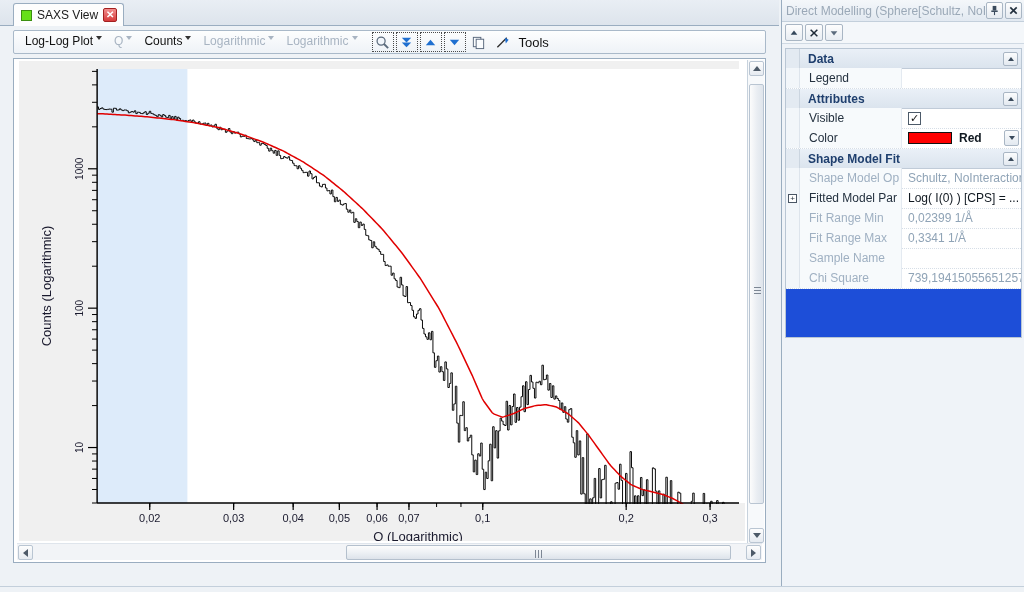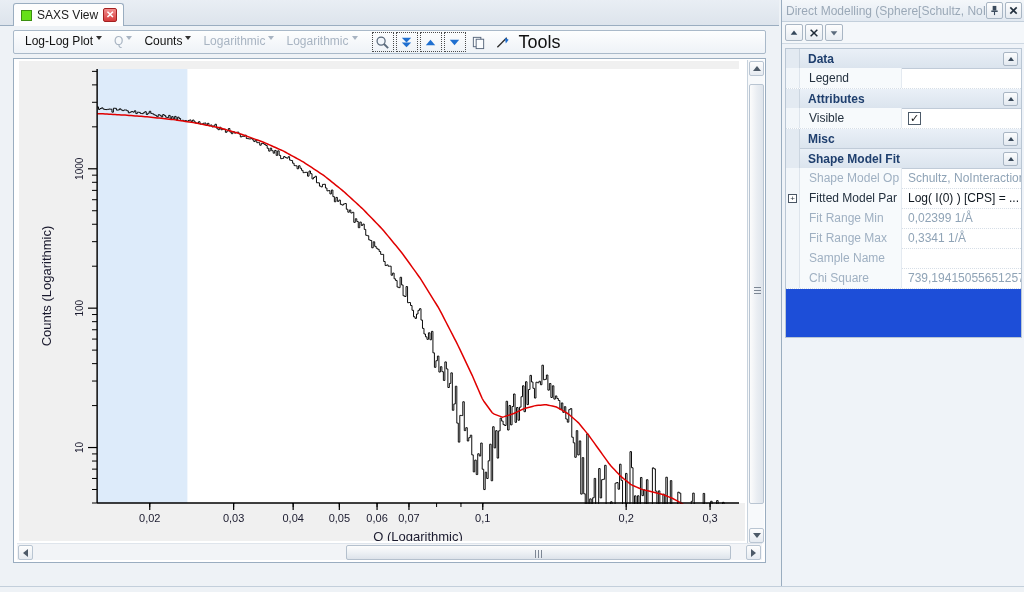--- a/index.html
+++ b/index.html
@@ -79,21 +79,21 @@
     margin-top: 2px;
   }
   .tb-drop.disabled .caret { border-top-color: #a8b4c2; }
   .tb-sep { width: 5px; }
   .tb-icon {
     width: 22px; height: 20px;
     display: flex; align-items: center; justify-content: center;
     cursor: pointer;
   }
   .tb-icon.dotted { border: 1px dotted #4a4a4a; }
-  .tools-lbl { color:#111; font-size:18px; margin-left:3px; cursor:pointer; }
+  .tools-lbl { color:#111; font-size:13px; margin-left:3px; cursor:pointer; }
 
   
   #plot-frame {
     position: absolute; left: 13px; top: 58px;
     width: 753px; height: 505px;
     background: #fff;
     border: 1px solid #9aadc0;
   }
   #green-strip {
     position: absolute; left: 14px; top: 59px;
@@ -571,25 +571,29 @@
             <span class="tri-up"></span>
           </div>
         </div>
         <div class="prop-row">
           <div class="prop-gutter"></div>
           <div class="prop-name">Visible</div>
           <div class="prop-val">
             <span class="chk">✓</span>
           </div>
         </div>
-        <div class="grp-row">
-          <div class="grp-gutter"></div>
-          <div class="grp-label">Misc</div>
-          <div class="grp-btn">
-            <span class="tri-up"></span>
+        <div class="prop-row">
+          <div class="prop-gutter"></div>
+          <div class="prop-name">Color</div>
+          <div class="prop-val bold">
+            <span class="color-chip" style="background: rgb(255, 0, 0);"></span>
+            <span>Red</span>
+            <span class="drop-btn">
+              <span class="tiny-caret"></span>
+            </span>
           </div>
         </div>
         <div class="grp-row">
           <div class="grp-gutter"></div>
           <div class="grp-label">Shape Model Fit</div>
           <div class="grp-btn">
             <span class="tri-up"></span>
           </div>
         </div>
         <div class="prop-row">

